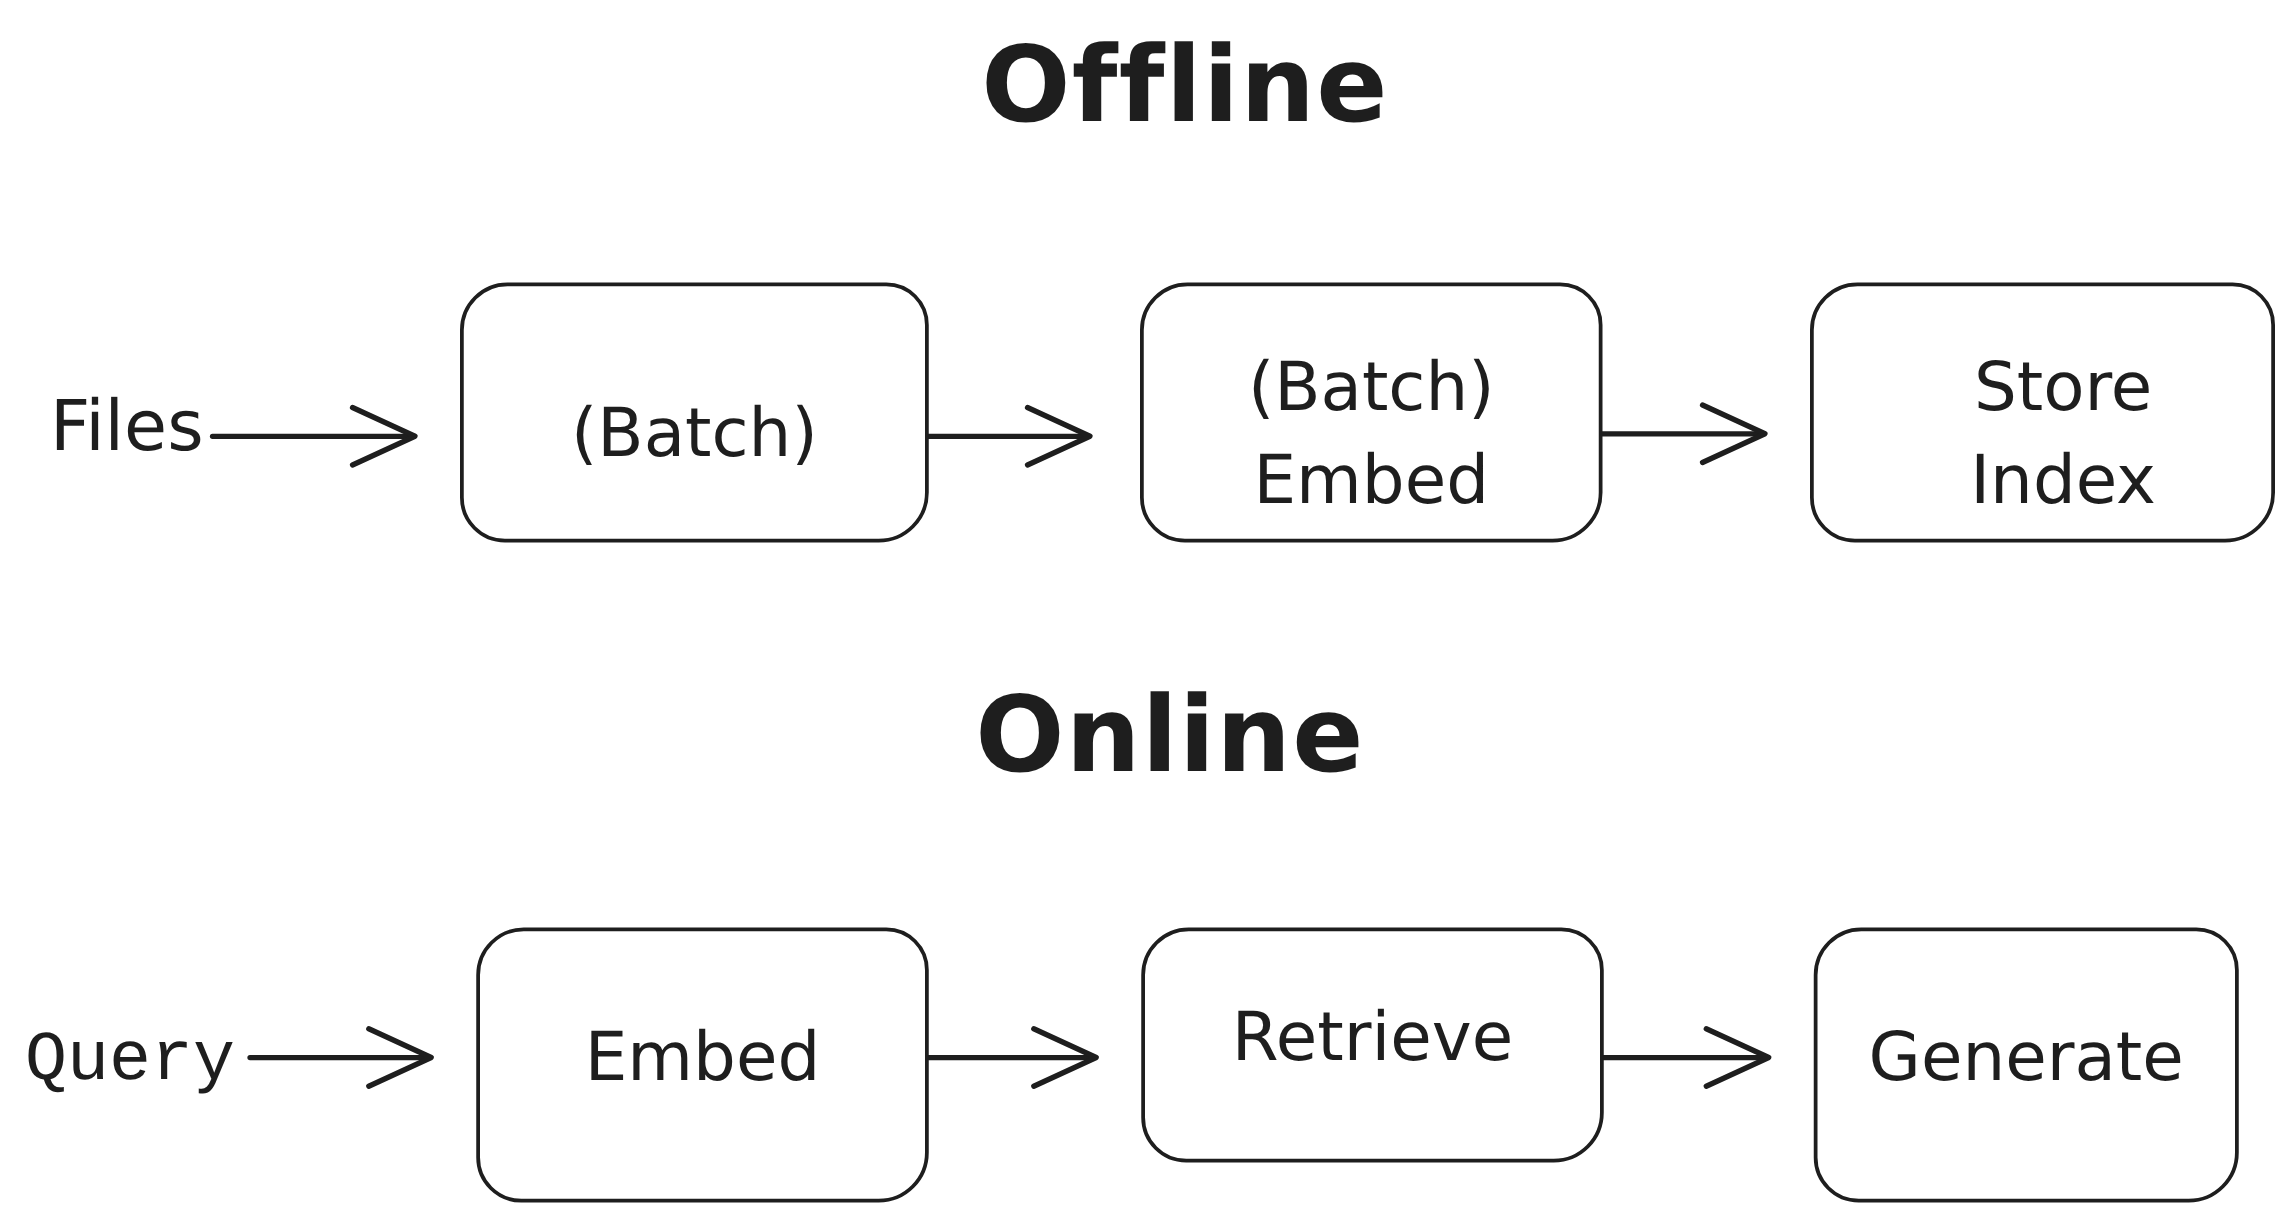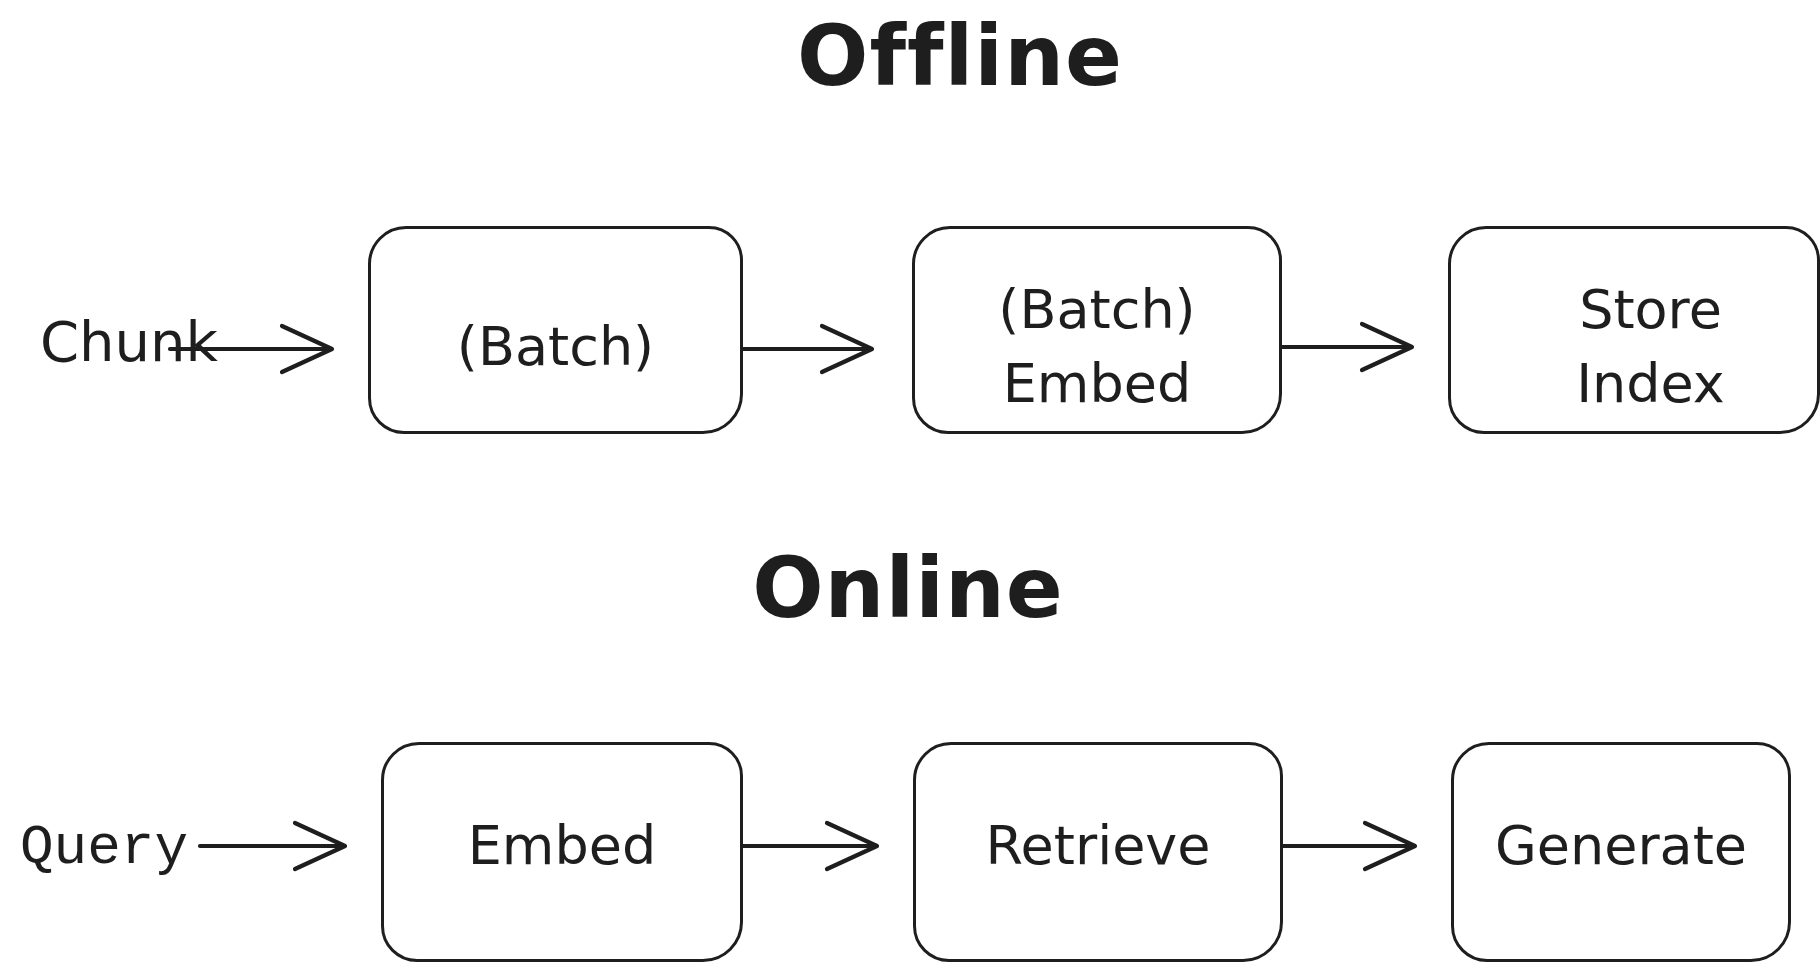--- a/index.html
+++ b/index.html
@@ -27,22 +27,22 @@
   }
   .section-title {
     position: absolute;
     transform: translateX(-50%);
     font-size: 84px;
     font-weight: bold;
     letter-spacing: 1px;
     white-space: nowrap;
     line-height: 1.25;
   }
-  .title-offline { left: 948px; top: 4px; margin-left: 12px; }
-  .title-online  { left: 908px; top: 536px; }
+  .title-offline { left: 948px; top: 16px; }
+  .title-online  { left: 936px; top: 536px; }
   .node {
     position: absolute;
     box-sizing: border-box;
     background: var(--bg, #ffffff);
     border: 3.5px solid var(--stroke, #1e1e1e);
     border-radius: 38px 34px 40px 36px;
     display: flex;
     flex-direction: column;
     align-items: center;
     justify-content: center;
@@ -51,21 +51,21 @@
     line-height: 74px;
     white-space: nowrap;
     margin-left: 32px;
   }
   .row1.node { padding-top: 34px; }
   .row2.node { padding-bottom: 12px; }
   .node-chunk    { left: 336px;  top: 226px; width: 375px; height: 208px; }
   .node-b-embed  { left: 880px;  top: 226px; width: 370px; height: 208px; }
   .node-store    { left: 1416px; top: 226px; width: 372px; height: 208px; padding-left: 33px; }
   .node-embed    { left: 349px;  top: 742px; width: 362px; height: 220px; }
-  .node-retrieve { left: 881px;  top: 742px; width: 370px; height: 220px; }
+  .node-retrieve { left: 881px;  top: 742px; width: 370px; height: 188px; }
   .node-generate { left: 1419px; top: 742px; width: 340px; height: 220px; }
   .src-label {
     position: absolute;
     font-size: 56px;
     line-height: 76px;
     white-space: nowrap;
   }
   .label-files { left: 40px; top: 304px; }
   .label-query { left: 20px; top: 810px; font-family: Liberation Mono, monospace; }
 </style>
@@ -96,21 +96,21 @@
       <polyline points="827,823 877,846 827,869"></polyline>
     </g>
     <g>
       <line x1="1256" y1="846" x2="1413" y2="846"></line>
       <polyline points="1365,823 1415,846 1365,869"></polyline>
     </g>
   </svg>
 
   <div class="section-title title-offline">Offline</div>
 
-  <div class="src-label label-files">Chunk</div>
+  <div class="src-label label-files">Files</div>
 
   <div class="node row1 node-chunk">
     <span>(Batch)</span>
   </div>
 
   <div class="node row1 node-b-embed">
     <span>(Batch)</span>
     <span>Embed</span>
   </div>
 

